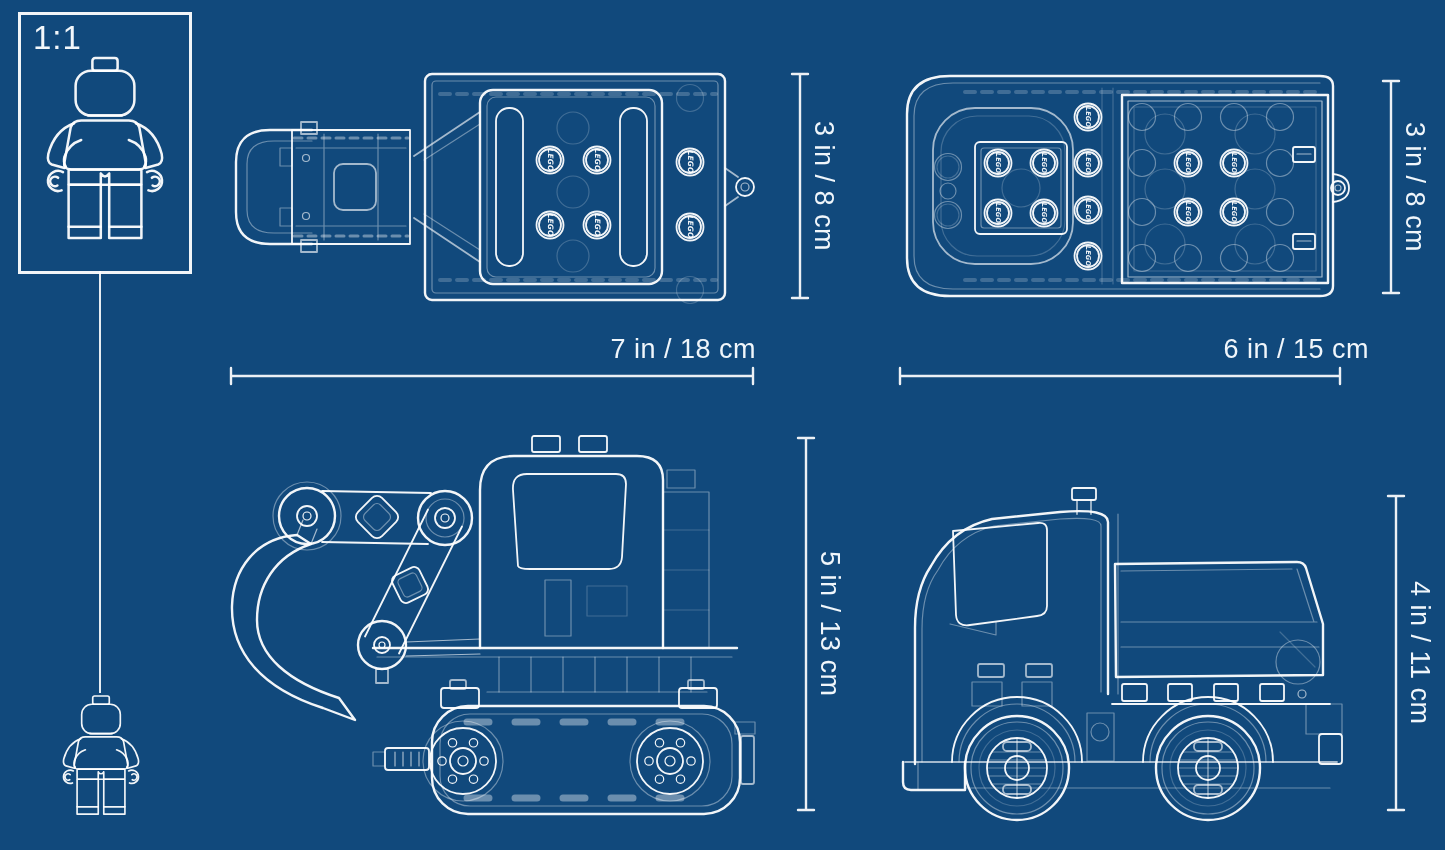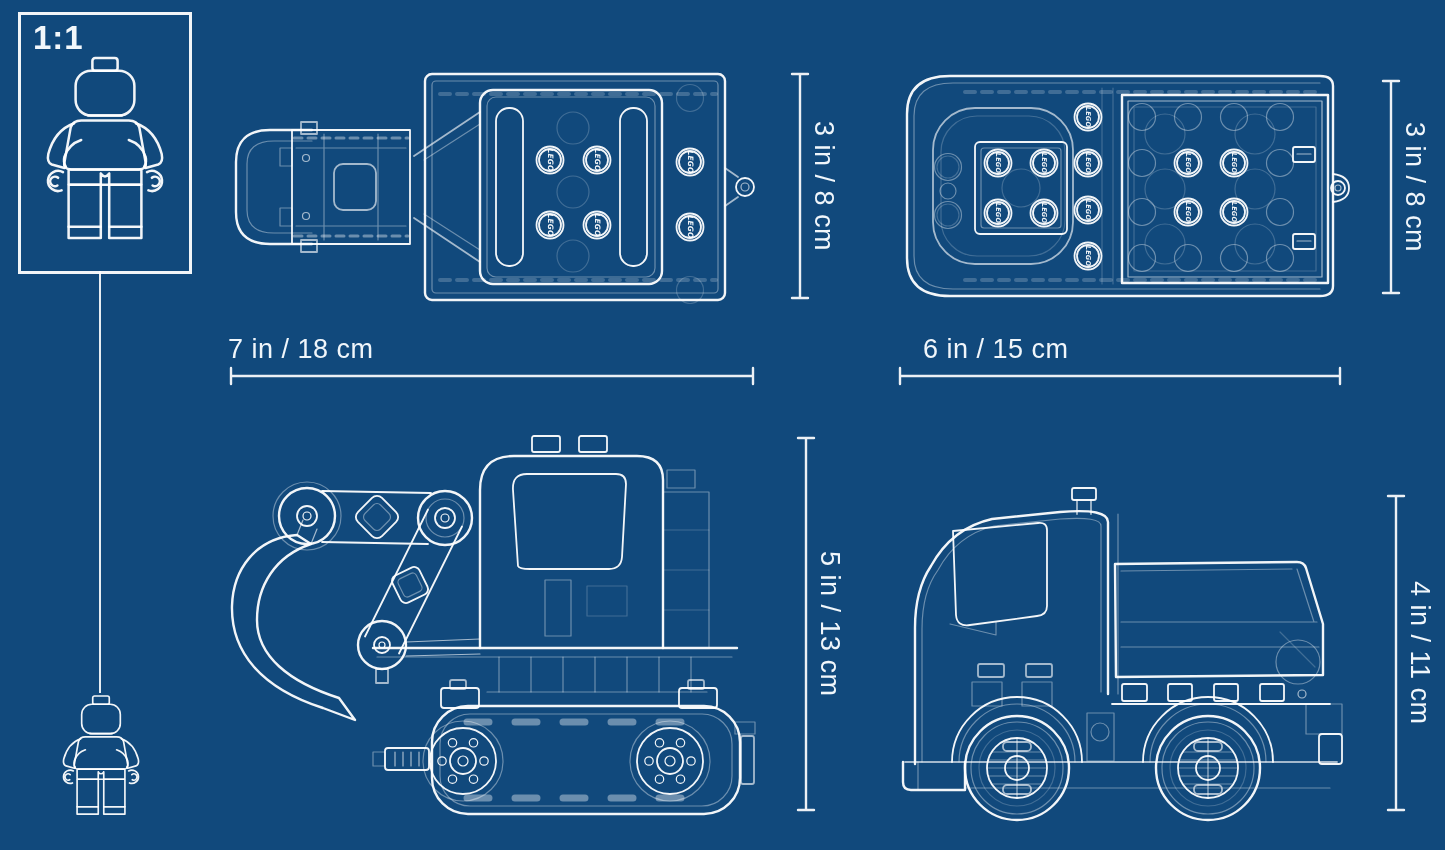--- a/index.html
+++ b/index.html
@@ -19,32 +19,32 @@
     text-anchor:middle;dominant-baseline:central;letter-spacing:.2px;
   }
   .studtxt.small{font-size:6.6px}
   
   .scale-box{
     left:18px;top:12px;width:168px;height:256px;
     border:3px solid rgba(255,255,255,.95);
   }
   .scale-label{
     position:absolute;left:12px;top:4px;
-    color:#F2F7FB;font-size:33px;font-weight:700;letter-spacing:1px;
+    color:#F2F7FB;font-size:33px;font-weight:400;letter-spacing:1px;
   }
   .connector{
     left:99px;top:271px;width:2.4px;height:422px;
     background:rgba(255,255,255,.9);
   }
   
   .dim-label{
     color:#F0F6FB;font-size:27px;font-weight:400;letter-spacing:.5px;
     white-space:nowrap;
   }
-  .dim-label.h{text-align:left;}
+  .dim-label.h{text-align:right;}
   .dim-label.v{
     writing-mode:vertical-rl;text-orientation:mixed;
     display:flex;align-items:center;justify-content:center;
   }
   .dimline{stroke:#fff;stroke-opacity:.92;stroke-width:2.4;stroke-linecap:round;}
 </style>
 </head>
 <body>
 
 <div class="canvas">

